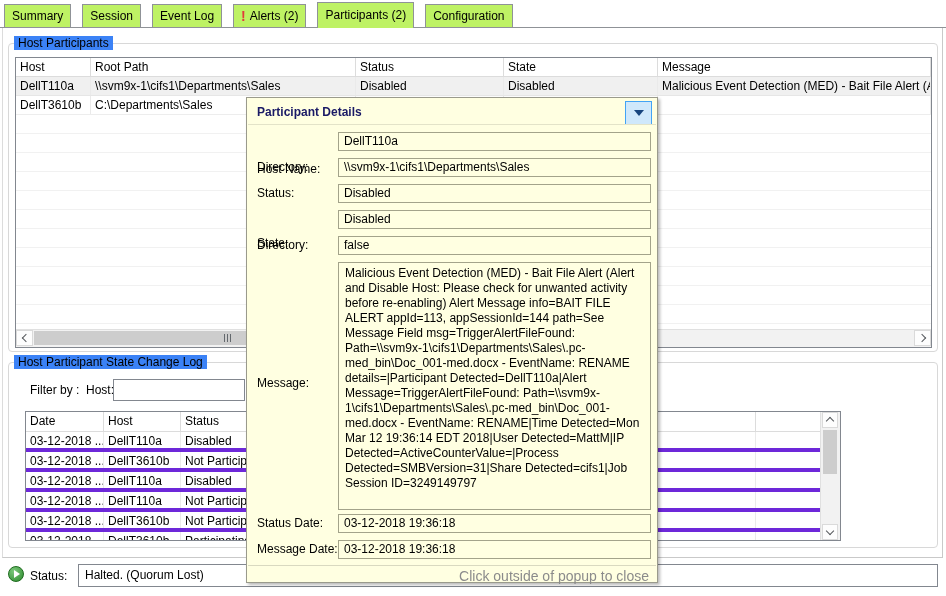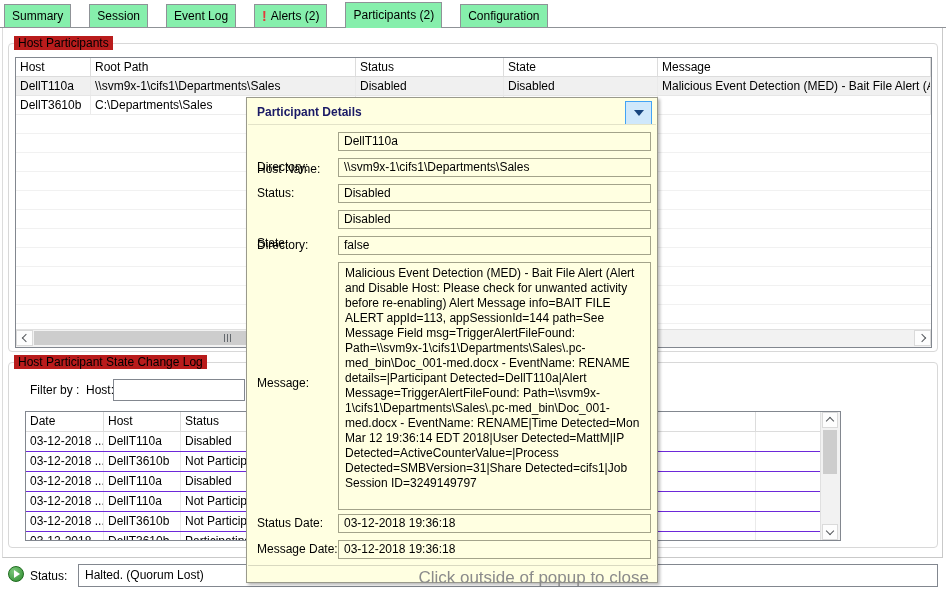--- a/index.html
+++ b/index.html
@@ -4,52 +4,52 @@
 <style>
   html,body{margin:0;padding:0;}
   body{
     width:946px;height:596px;position:relative;overflow:hidden;
     background:#ffffff;color:#000;
     font-family:"Liberation Sans","DejaVu Sans",sans-serif;font-size:12px;
   }
   
   .tabbar{position:absolute;left:0;top:0;width:946px;height:28px;}
   .tabbar .baseline{position:absolute;left:0;right:0;top:27px;height:1px;background:#8f9297;z-index:1;}
-  .tab{position:relative;float:left;margin-top:4px;margin-right:18px;height:23px;box-sizing:border-box;
-       border:1px solid #8f9297;border-bottom:none;background:#86efac;padding:0 7px;line-height:21px;
+  .tab{position:relative;float:left;margin-top:4px;margin-right:11px;height:23px;box-sizing:border-box;
+       border:1px solid #8f9297;border-bottom:none;background:#bef264;padding:0 7px;line-height:21px;
        display:flex;align-items:center;gap:4px;z-index:0;cursor:default;}
   .tab:first-child{margin-left:4px;}
   .tab.active{margin-top:2px;height:26px;z-index:2;}
   .alert-glyph{color:var(--alert-red,#e23b3b);font-weight:bold;font-size:14px;line-height:12px;}
   
   .page-frame{position:absolute;left:2px;top:27px;width:941px;height:531px;box-sizing:border-box;
     border-top:1px solid #8f9297;border-left:1px solid #dcdcdc;border-right:1px solid #c9c9c9;border-bottom:1px solid #c9c9c9;
     pointer-events:none;}
   
   .groupbox{position:absolute;box-sizing:border-box;border:1px solid #d8d8d8;border-radius:4px;}
-  .groupbox-label{position:absolute;background:#b91c1c;padding:0 4px;line-height:14px;white-space:nowrap;text-align:right;}
+  .groupbox-label{position:absolute;background:#3b82f6;padding:0 4px;line-height:14px;white-space:nowrap;text-align:right;}
   
   .tbl{position:absolute;box-sizing:border-box;border:1px solid #82878f;background:#fff;overflow:hidden;}
   .tr{display:flex;box-sizing:border-box;}
   .th,.td{flex:none;box-sizing:border-box;padding:0 4px;white-space:nowrap;overflow:hidden;
           border-right:1px solid #eaeaea;}
   .th{border-right:1px solid #dcdcdc;}
   .hdr{border-bottom:1px solid #dcdcdc;background:#fff;}
   .flex1{flex:1 1 auto;}
   
   .t1 .tr{height:19px;line-height:18px;}
   .t1 .c-host{width:75px;} .t1 .c-root{width:265px;} .t1 .c-status{width:148px;} .t1 .c-state{width:154px;}
   .t1 .row-selected{background:var(--selection-bg,#f0f0f0);border-bottom:1px solid #e6e6e6;}
   .t1 .row-plain{border-bottom:1px solid #ededed;}
   .t1-filler{position:absolute;left:0;right:0;top:57px;bottom:18px;
      background:repeating-linear-gradient(to bottom,#ffffff 0 18px,#f1f1f1 18px 19px);}
   
   .t2 .tr{height:20px;line-height:19px;}
   .t2 .c-date{width:78px;} .t2 .c-host{width:77px;} .t2 .c-status{width:130px;} .t2 .c-msg{width:445px;}
-  .t2 .tr{border-bottom:1px solid #6d28d9;}
+  .t2 .tr{border-bottom:4px solid #6d28d9;}
   .t2 .hdr{border-bottom:1px solid #dcdcdc;}
   
   .hscroll{position:absolute;left:0;right:0;bottom:0;height:17px;background:#f2f2f2;border-top:1px solid #e0e0e0;}
   .sc-btn{position:absolute;top:0;width:17px;height:16px;background:#fdfdfd;border:1px solid #dadada;
           box-sizing:border-box;display:flex;align-items:center;justify-content:center;}
   .hscroll .sc-btn{top:0;}
   .hs-left{left:0;} .hs-right{right:0;}
   .hs-thumb{position:absolute;left:18px;top:1px;height:14px;width:388px;background:#cdcdcd;
             display:flex;align-items:center;justify-content:center;}
   .grip{width:8px;height:8px;background:repeating-linear-gradient(to right,#63686d 0 1px,transparent 1px 3px);}
@@ -78,21 +78,21 @@
   .dd-tri{width:0;height:0;border-left:5px solid transparent;border-right:5px solid transparent;
           border-top:6px solid #17457e;}
   .p-label{position:absolute;left:10px;line-height:19px;}
   .p-box{position:absolute;left:91px;width:313px;height:19px;box-sizing:border-box;line-height:17px;
          background:var(--popup-bg,#ffffe1);border:1px solid var(--field-border,#a3a38a);
          padding:0 5px;white-space:nowrap;overflow:hidden;}
   .p-msgbox{position:absolute;left:91px;top:164px;width:313px;height:248px;box-sizing:border-box;
             background:var(--popup-bg,#ffffe1);border:1px solid var(--field-border,#a3a38a);
             padding:3px 6px;line-height:15px;overflow:hidden;white-space:normal;word-wrap:break-word;}
   .popup-sep{position:absolute;left:1px;right:1px;top:467px;border-top:1px solid #d9d9c0;}
-  .popup-footer{position:absolute;right:8px;top:470px;color:#8b8b8b;font-size:17px;}
+  .popup-footer{position:absolute;right:8px;top:470px;color:#8b8b8b;font-size:14px;}
   
   .status-icon{position:absolute;left:8px;top:566px;width:14px;height:14px;border-radius:50%;
                background:radial-gradient(circle at 35% 30%,#7cc87c,#2c8a2c);border:1px solid #1e6b1e;}
   .status-icon .play{position:absolute;left:5px;top:3px;width:0;height:0;
                border-left:6px solid #fff;border-top:4px solid transparent;border-bottom:4px solid transparent;}
   .status-label{position:absolute;left:30px;top:564px;line-height:24px;}
   .status-field{position:absolute;left:78px;top:564px;width:860px;height:23px;box-sizing:border-box;
                 border:1px solid #82878f;background:#fff;line-height:21px;padding:0 6px;white-space:nowrap;overflow:hidden;}
 </style>
 </head>

